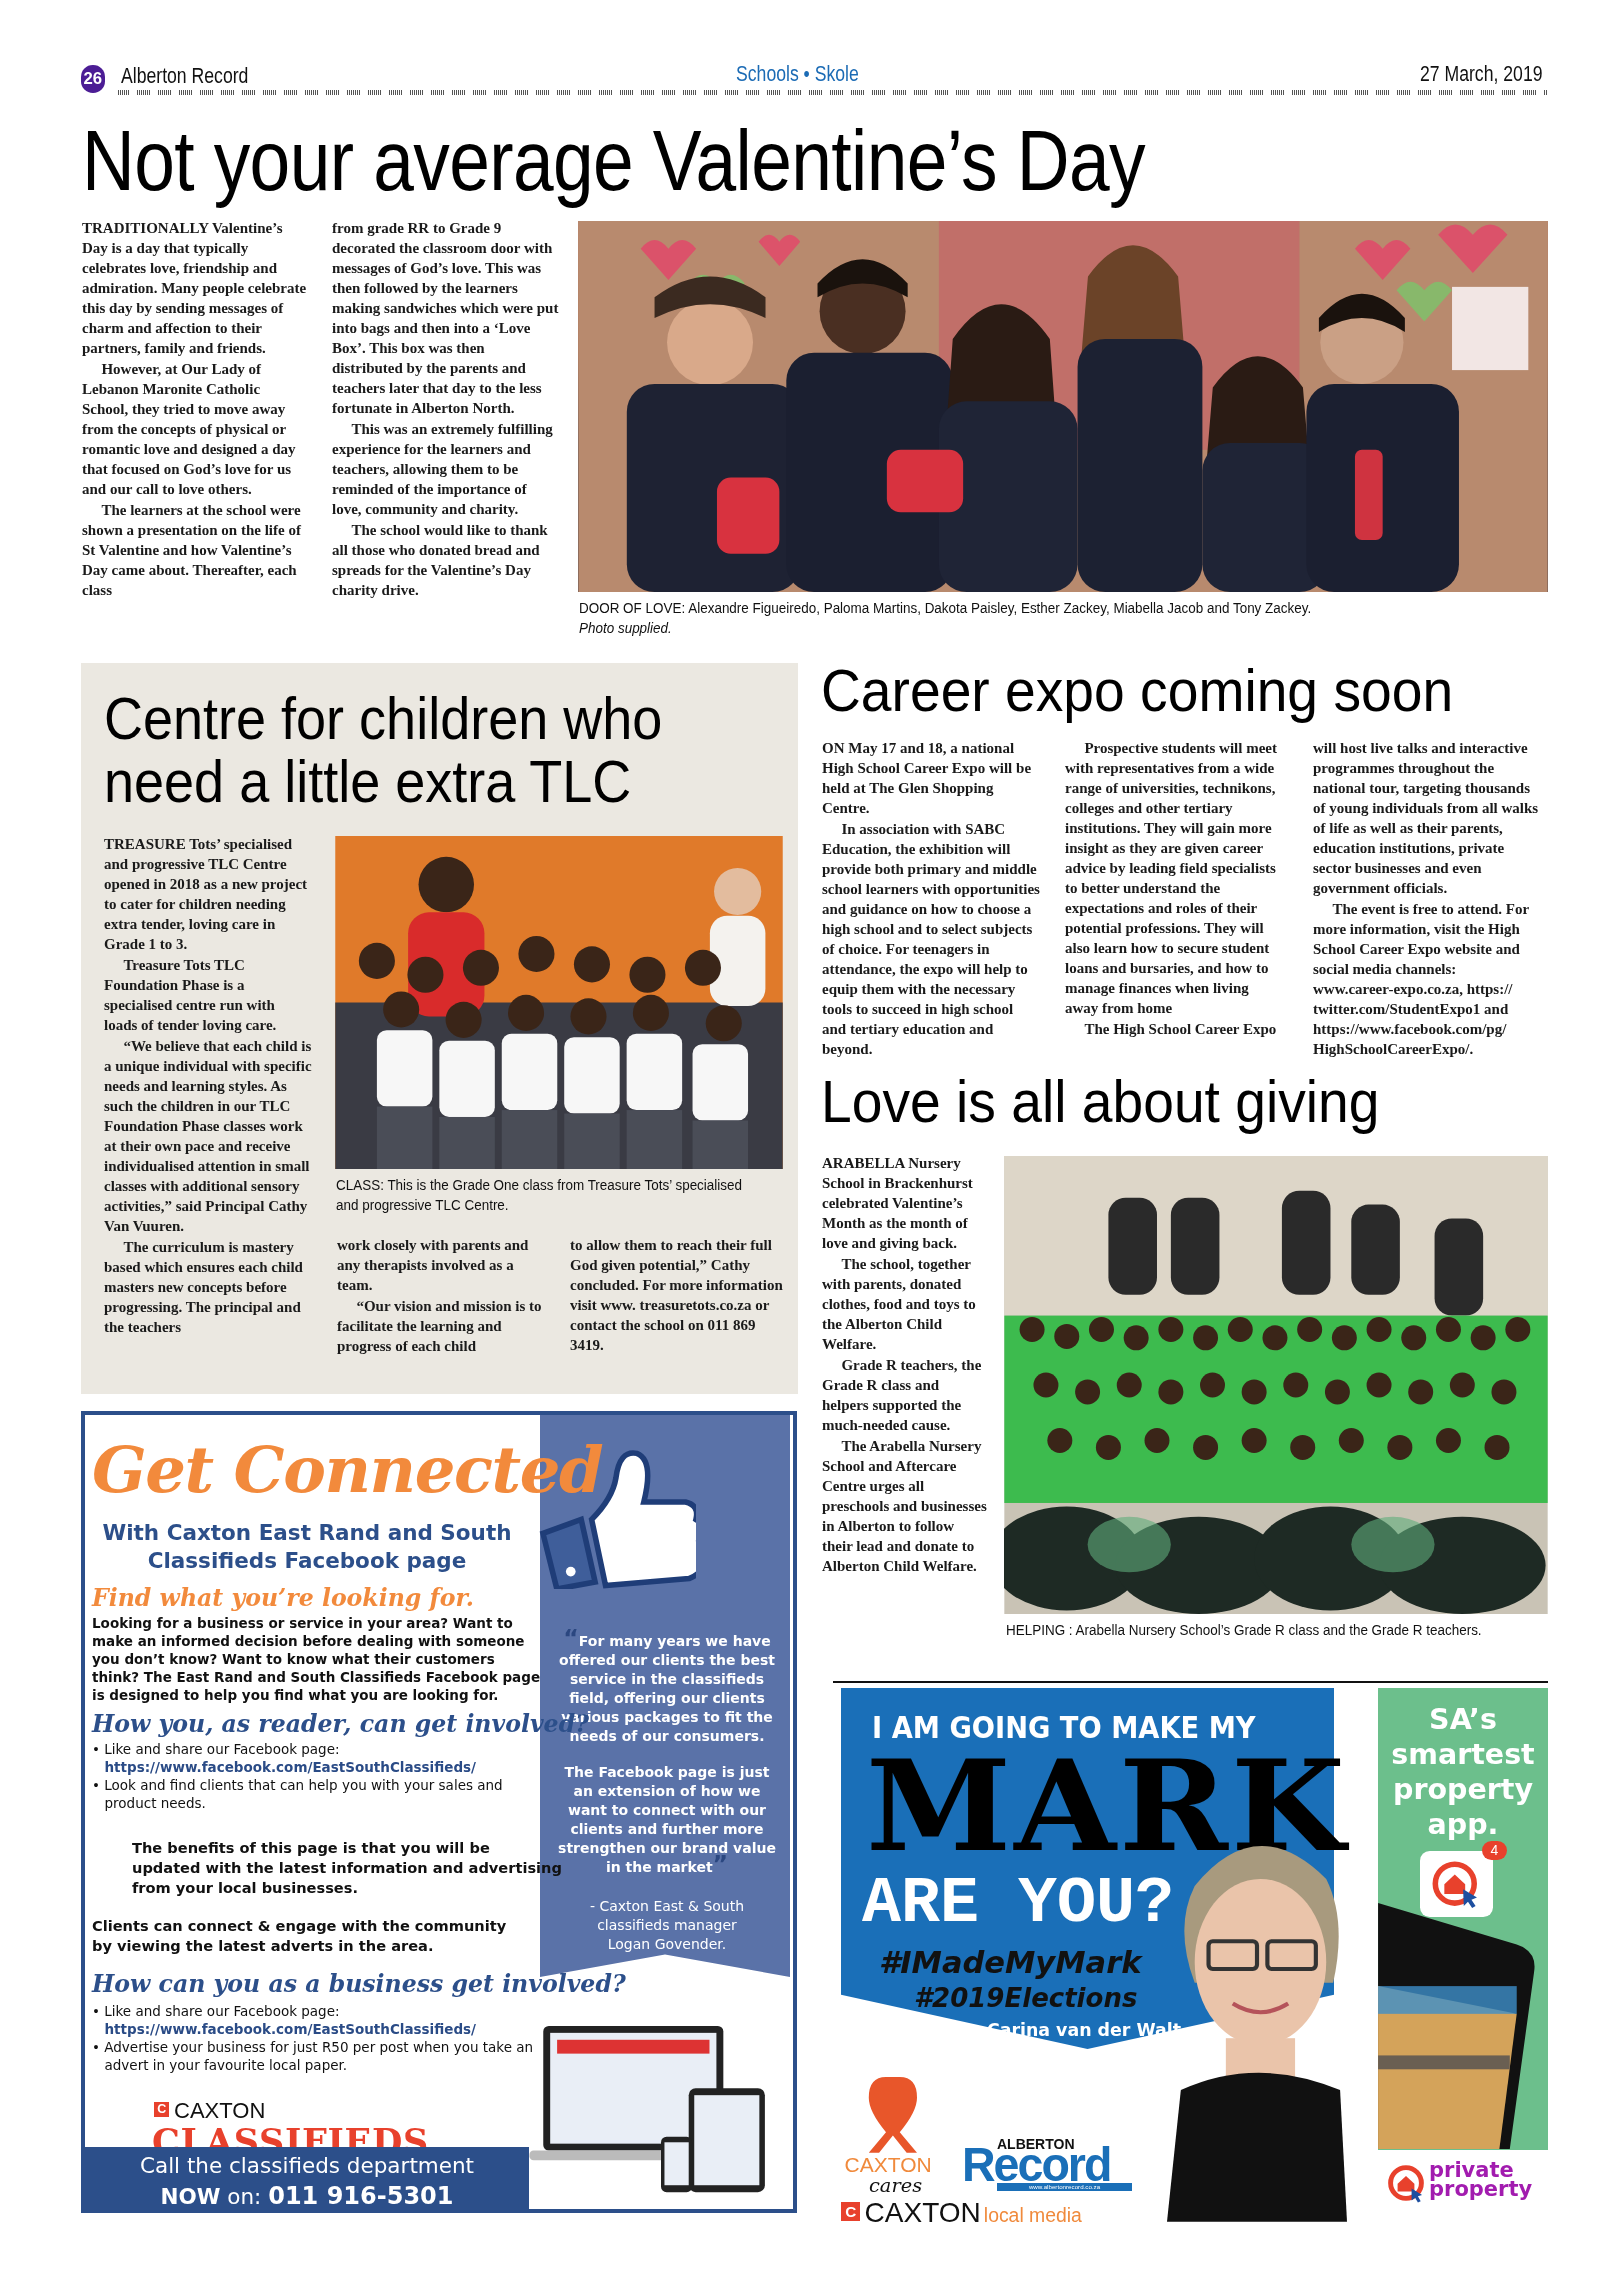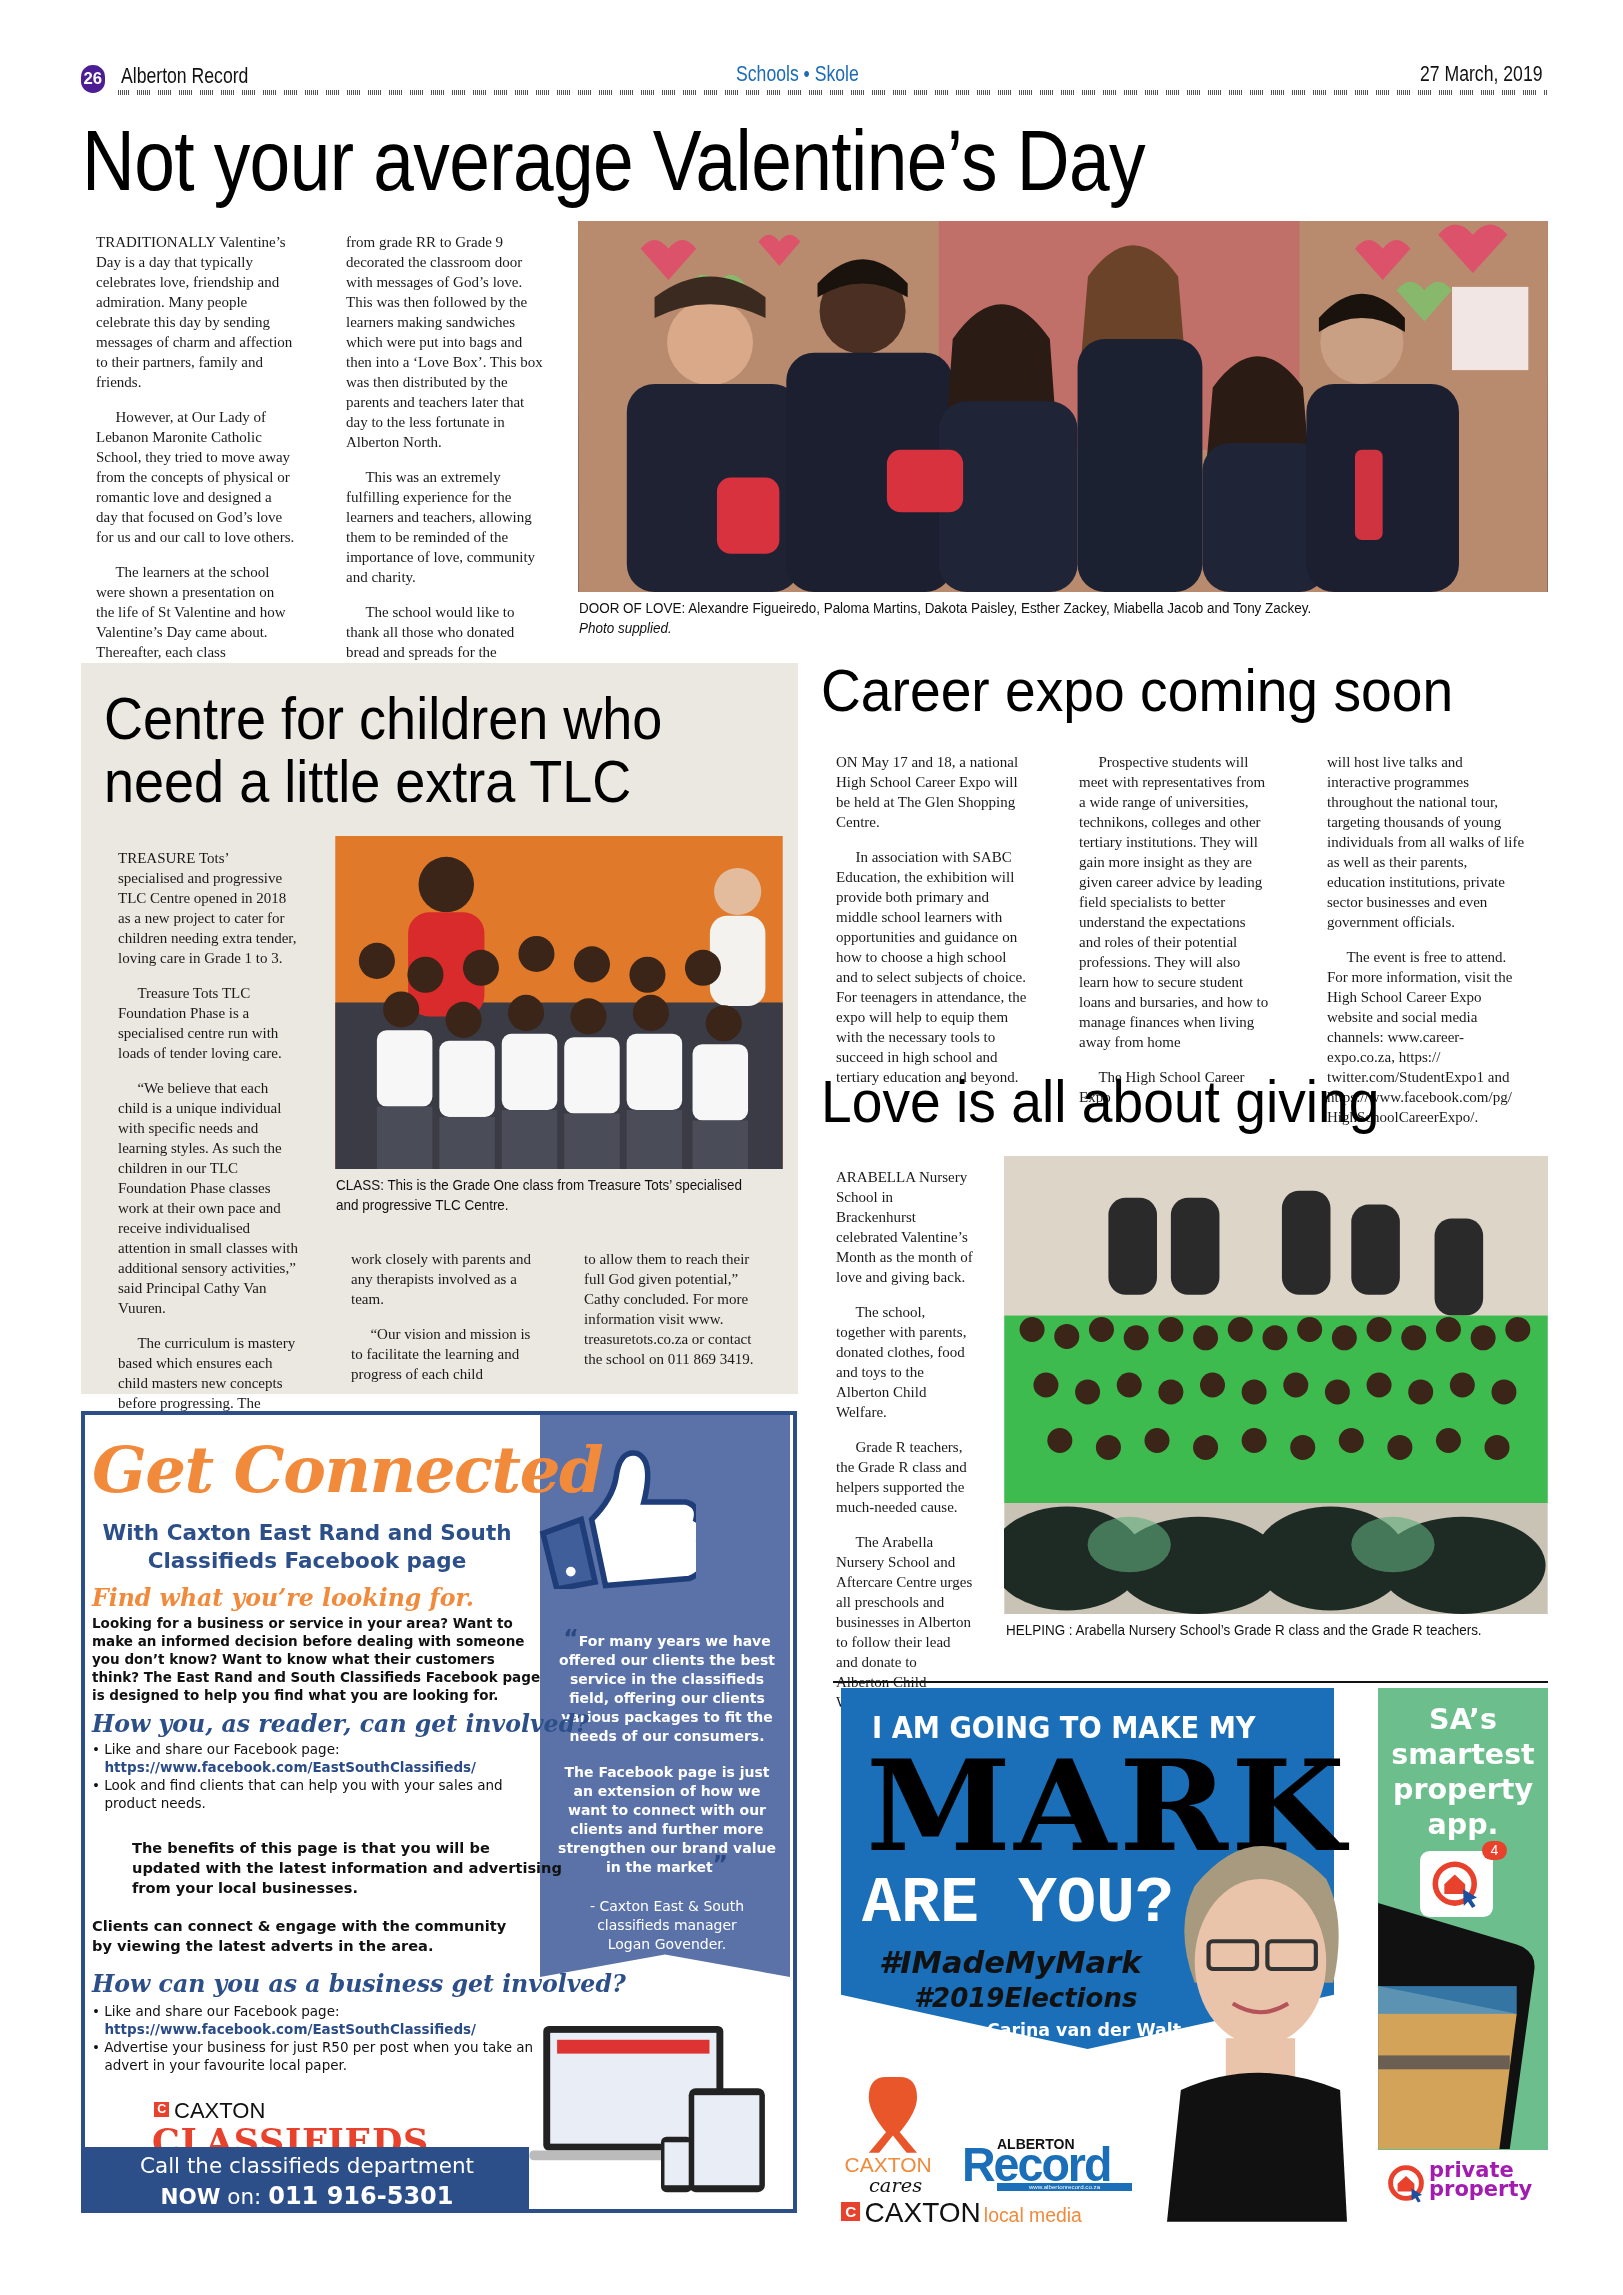--- a/index.html
+++ b/index.html
@@ -1,19 +1,19 @@
 <!DOCTYPE html>
 <html style="font-size:11px"><head>
 <meta charset="utf-8">
 <style>
   html,body{margin:0;padding:0;background:#fff;}
   body{width:1624px;height:2295px;position:relative;overflow:hidden;font-family:"Liberation Sans",sans-serif;color:#111;}
   .abs{position:absolute;}
   .body-text{font-family:"Liberation Serif",serif;font-size:15px;line-height:20px;color:#1a1a1a;}
-  .body-text p{margin:15px;}
+  .body-text p{margin:1px;font-weight:bold;}
   .body-text p.ind{text-indent:19.4px;}
   .caption{font-family:"Liberation Sans",sans-serif;font-size:15.3px;line-height:20px;color:#111;transform:scaleX(0.88);transform-origin:left top;white-space:nowrap;}
   .headline{font-family:"Liberation Sans",sans-serif;font-weight:normal;color:#000;transform-origin:left top;white-space:nowrap;line-height:1;}
   
   .pagenum{width:23.6px;height:28px;border-radius:11.8px;background:#4c1d95;color:#fff;font-weight:bold;font-size:16.7px;text-align:center;line-height:28px;}
   .rule-dots{height:4.9px;background:repeating-linear-gradient(90deg,#555 0 0.7px,#fff 0.7px 2.1px);}
   
   .photo{overflow:hidden;}
   
   .tlc-box{background:#ebe8e1;}

